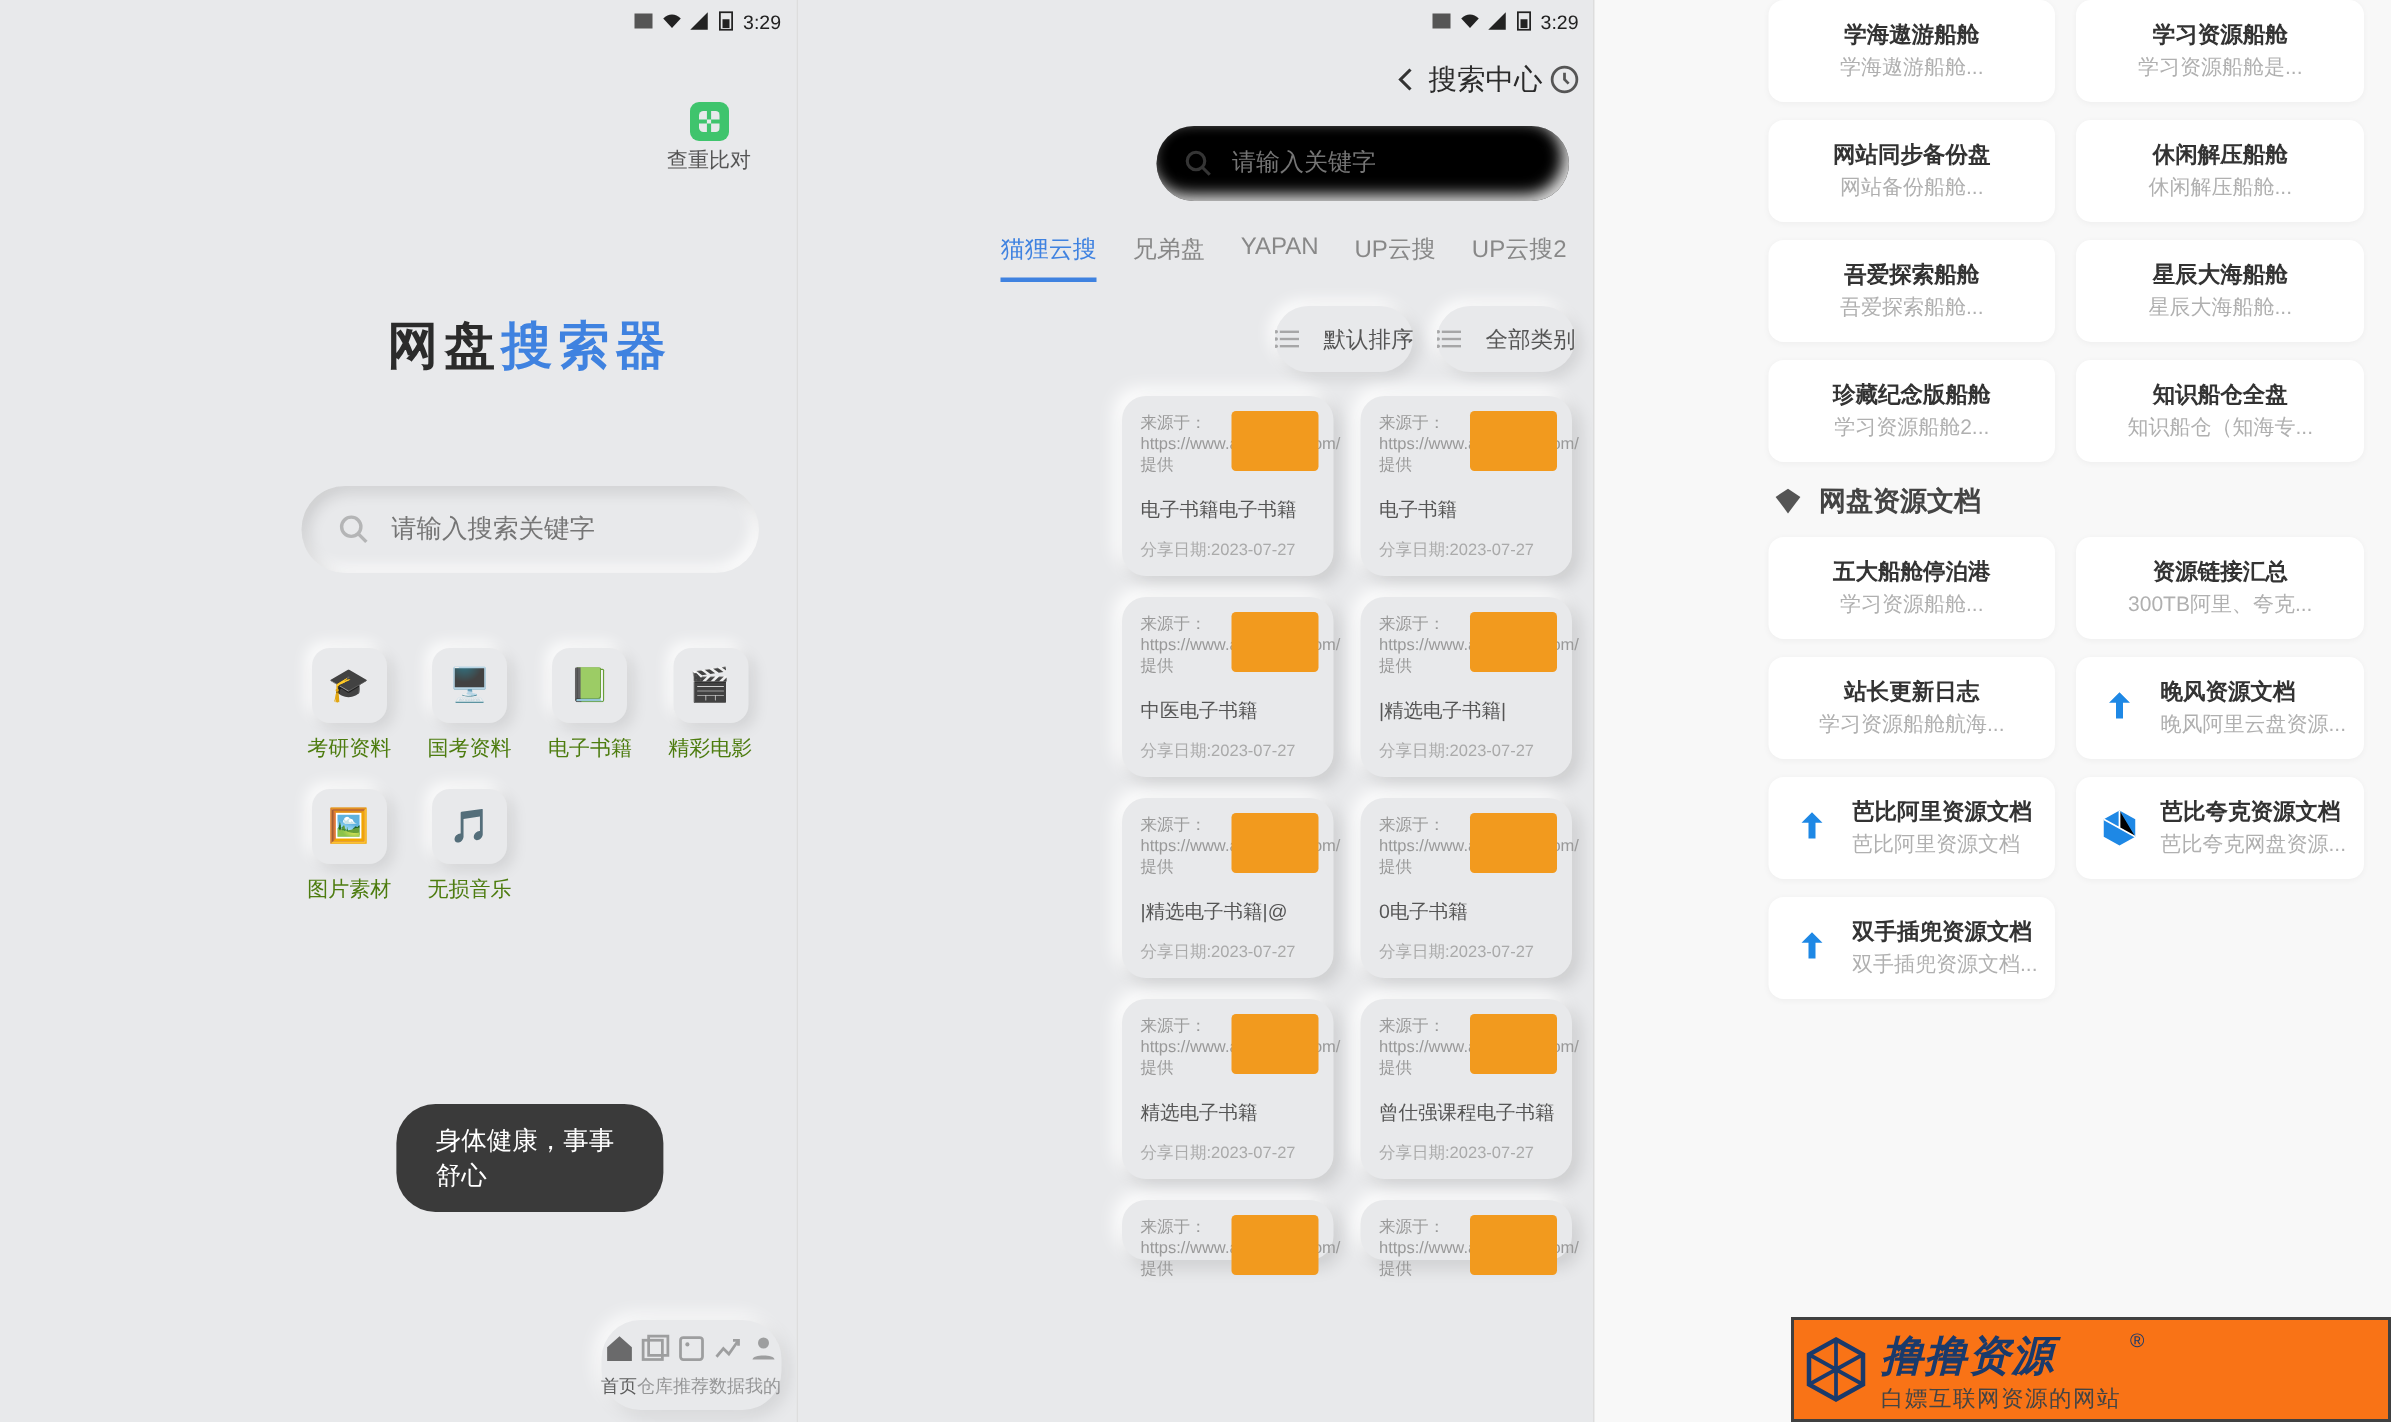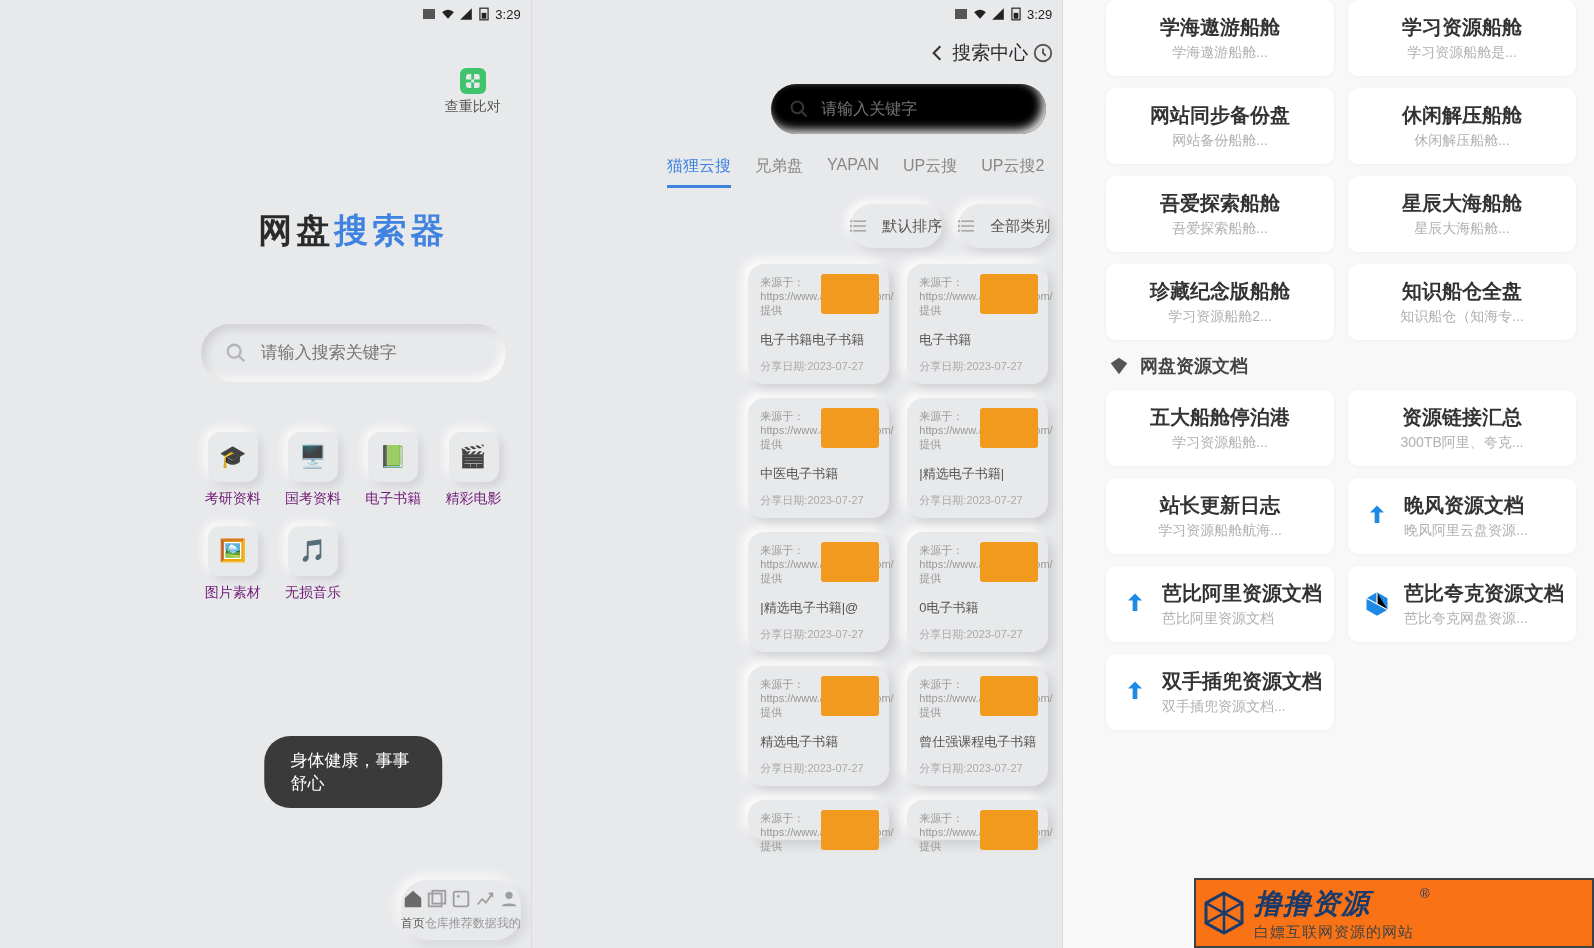--- a/index.html
+++ b/index.html
@@ -25,21 +25,21 @@
 .app-title .t1 { color: #2b2b2b; }
 .app-title .t2 { color: #3f82e0; }
 
 .search-box { margin: 70px 5px 0; height: 58px; border-radius: 30px; background: #e8e9eb; box-shadow: inset 4px 4px 10px rgba(0,0,0,0.12), inset -4px -4px 10px rgba(255,255,255,0.9); display: flex; align-items: center; padding: 0 24px; }
 .search-box .search-icon { width: 22px; height: 22px; opacity: 0.45; margin-right: 14px; }
 .search-box input { border: none; background: transparent; font-size: 17px; color: #888; outline: none; flex: 1; }
 
 .cat-grid { margin-top: 50px; display: grid; grid-template-columns: repeat(4, 1fr); gap: 18px 10px; padding: 0 2px; }
 .cat-item { text-align: center; }
 .cat-icon { width: 50px; height: 50px; margin: 0 auto 8px; border-radius: 12px; background: #e8e9eb; box-shadow: 4px 4px 10px rgba(0,0,0,0.1), -4px -4px 10px rgba(255,255,255,0.9); display: flex; align-items: center; justify-content: center; font-size: 22px; }
-.cat-label { font-size: 14px; color: #701a75; font-weight: 500; }
+.cat-label { font-size: 14px; color: #4d7c0f; font-weight: 500; }
 
 .toast { background: #3a3a3a; color: #fff; position: absolute; left: 50%; bottom: 72px; transform: translateX(-50%); padding: 13px 26px; border-radius: 26px; font-size: 17px; }
 
 .tab-bar { height: 60px; margin: 0 10px; border-radius: 26px; background: #e8e9eb; box-shadow: 4px 4px 12px rgba(0,0,0,0.1), -4px -4px 12px rgba(255,255,255,0.9); display: flex; align-items: center; justify-content: space-around; }
 .tab-item { text-align: center; opacity: 0.5; }
 .tab-item.active { opacity: 0.85; }
 .tab-icon { width: 22px; height: 22px; margin: 0 auto 1px; }
 .tab-label { font-size: 12px; color: #444; }
 
 
@@ -68,21 +68,21 @@
 
 
 .section-head { display: flex; align-items: center; gap: 10px; padding: 14px 6px 12px; }
 .section-head-icon { width: 22px; height: 22px; }
 .section-head-title { font-size: 18px; font-weight: 700; color: #444; }
 
 .repo-grid { display: grid; grid-template-columns: 1fr 1fr; gap: 12px 14px; padding: 0 4px; }
 .repo-card { background: #fff; border-radius: 10px; padding: 14px 12px; text-align: center; box-shadow: 0 1px 4px rgba(0,0,0,0.04); }
 .repo-card.withicon { text-align: left; display: flex; align-items: center; gap: 10px; }
 .repo-icon { width: 34px; height: 34px; border-radius: 6px; display: flex; align-items: center; justify-content: center; flex-shrink: 0; }
-.repo-title { font-size: 20px; font-weight: 700; color: #333; white-space: nowrap; overflow: hidden; text-overflow: ellipsis; }
+.repo-title { font-size: 15px; font-weight: 700; color: #333; white-space: nowrap; overflow: hidden; text-overflow: ellipsis; }
 .repo-sub { font-size: 14px; color: #b0b0b0; margin-top: 3px; white-space: nowrap; overflow: hidden; text-overflow: ellipsis; }
 .repo-text { flex: 1; min-width: 0; }
 
 .watermark { position: absolute; right: 0; bottom: 0; width: 400px; height: 70px; background: #f97316; border: 2px solid #404040; display: flex; align-items: center; gap: 6px; padding: 0 4px; }
 .wm-logo { width: 48px; height: 48px; }
 .wm-text { display: flex; flex-direction: column; }
 .wm-main { font-size: 28px; font-weight: 900; font-style: italic; color: #1a3a6b; letter-spacing: 1px; }
 .wm-sub { font-size: 15px; color: #444; letter-spacing: 1px; }
 .wm-r { font-size: 13px; color: #1a3a6b; align-self: flex-start; margin-top: 6px; }
 

